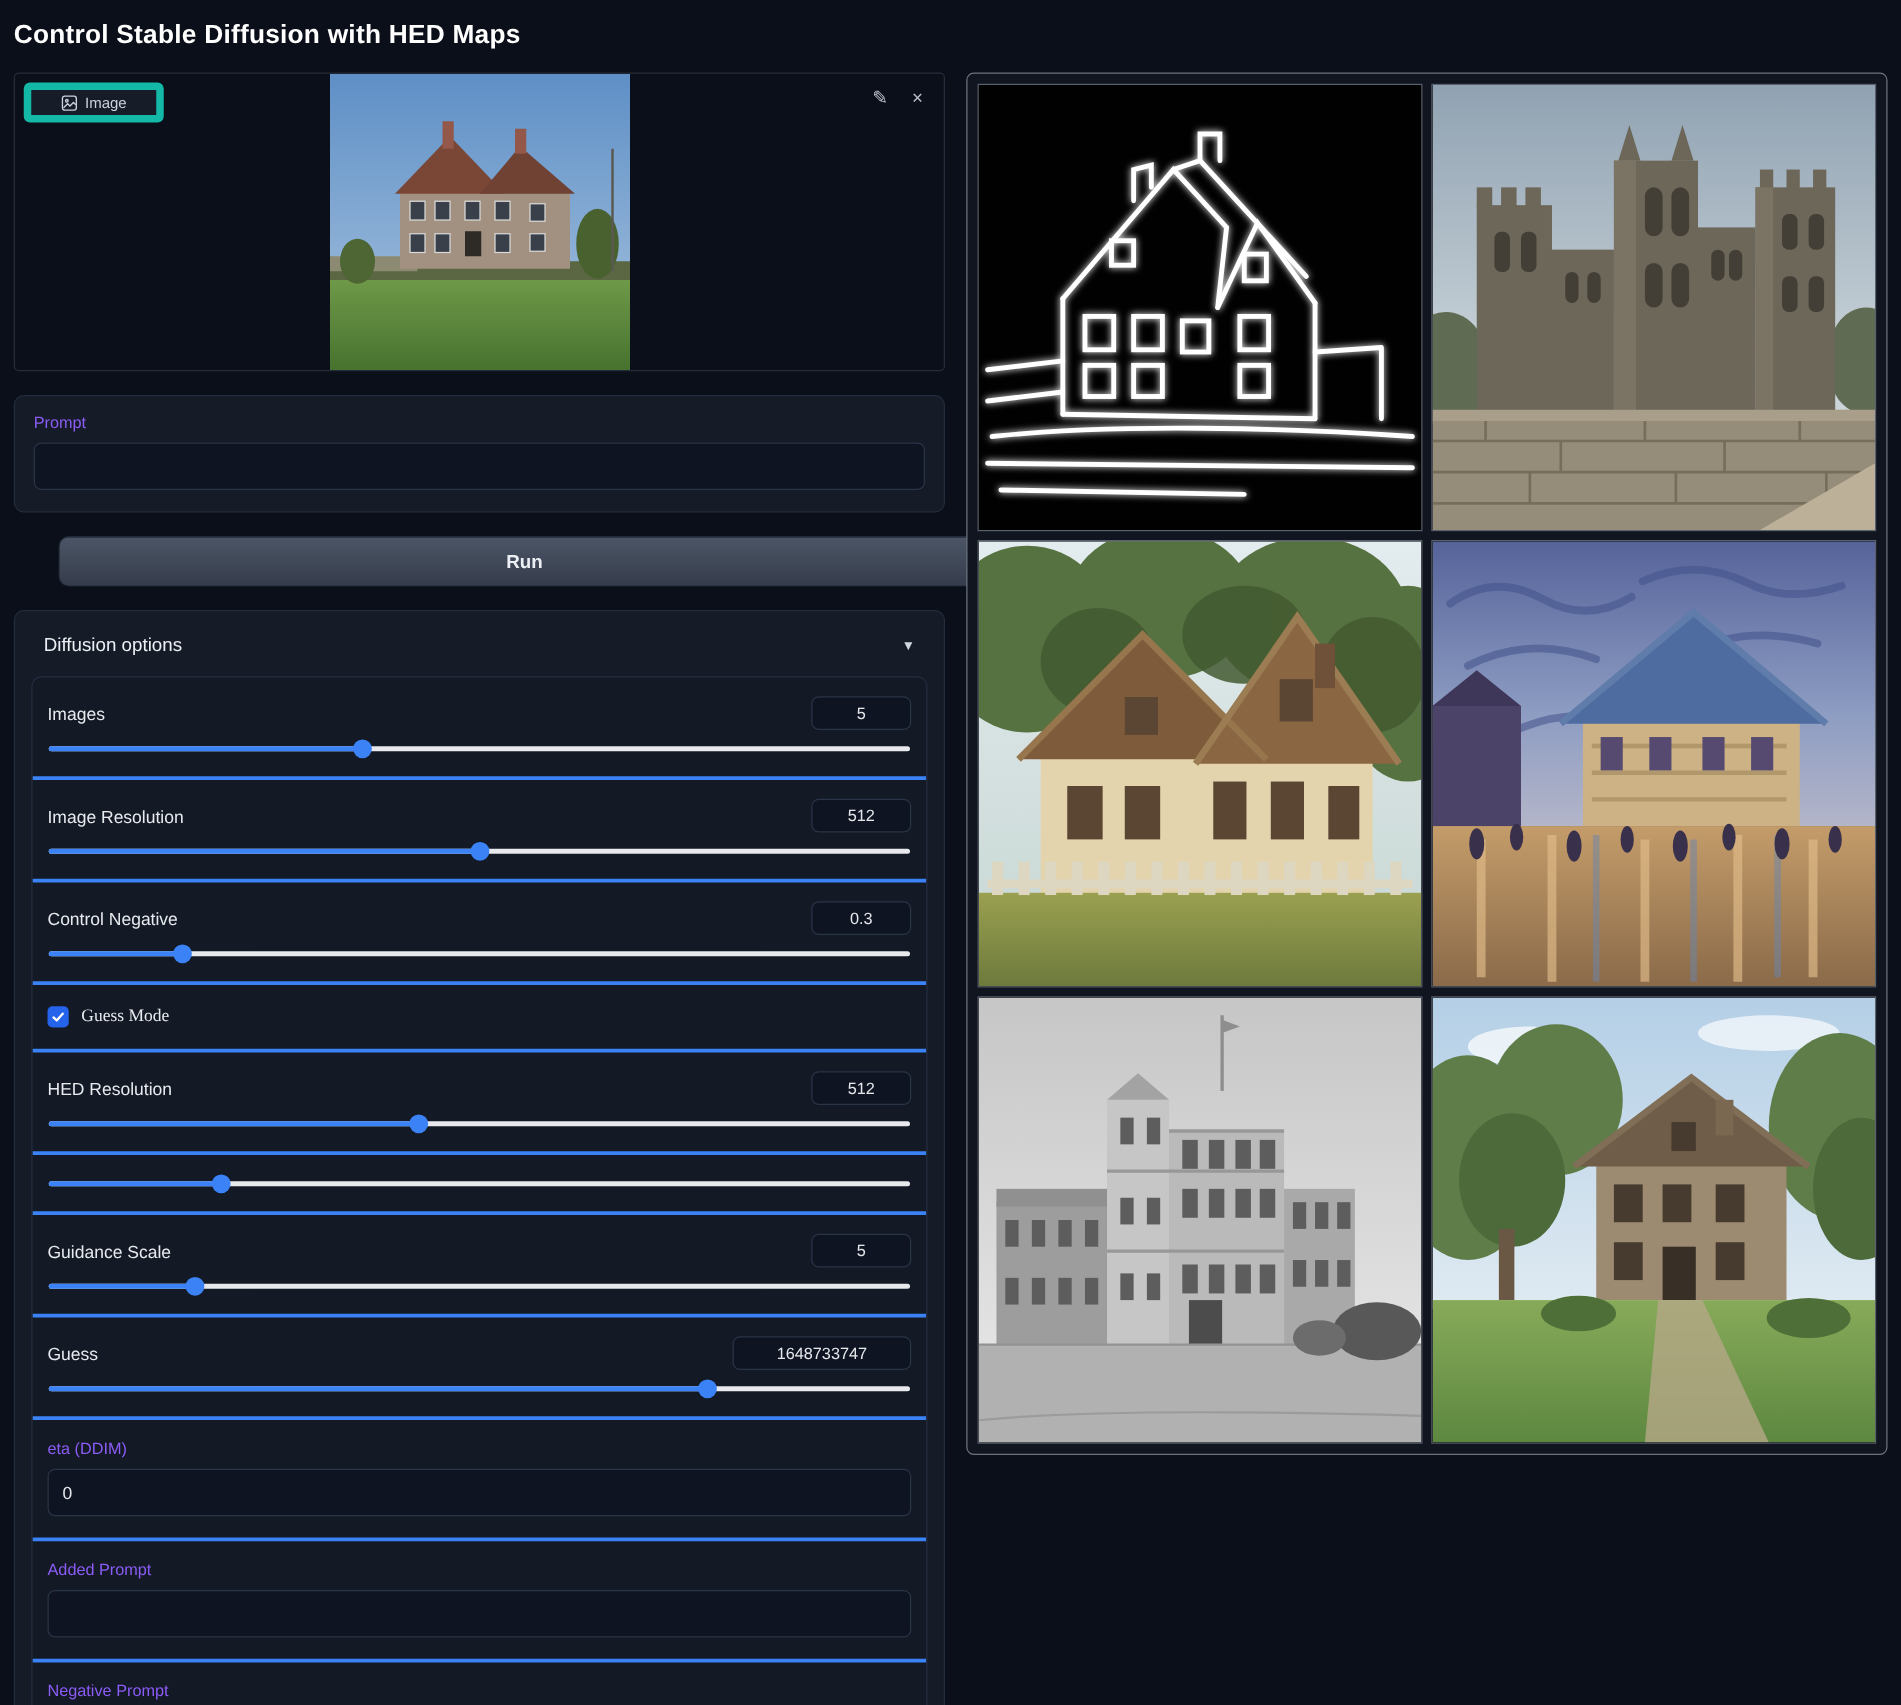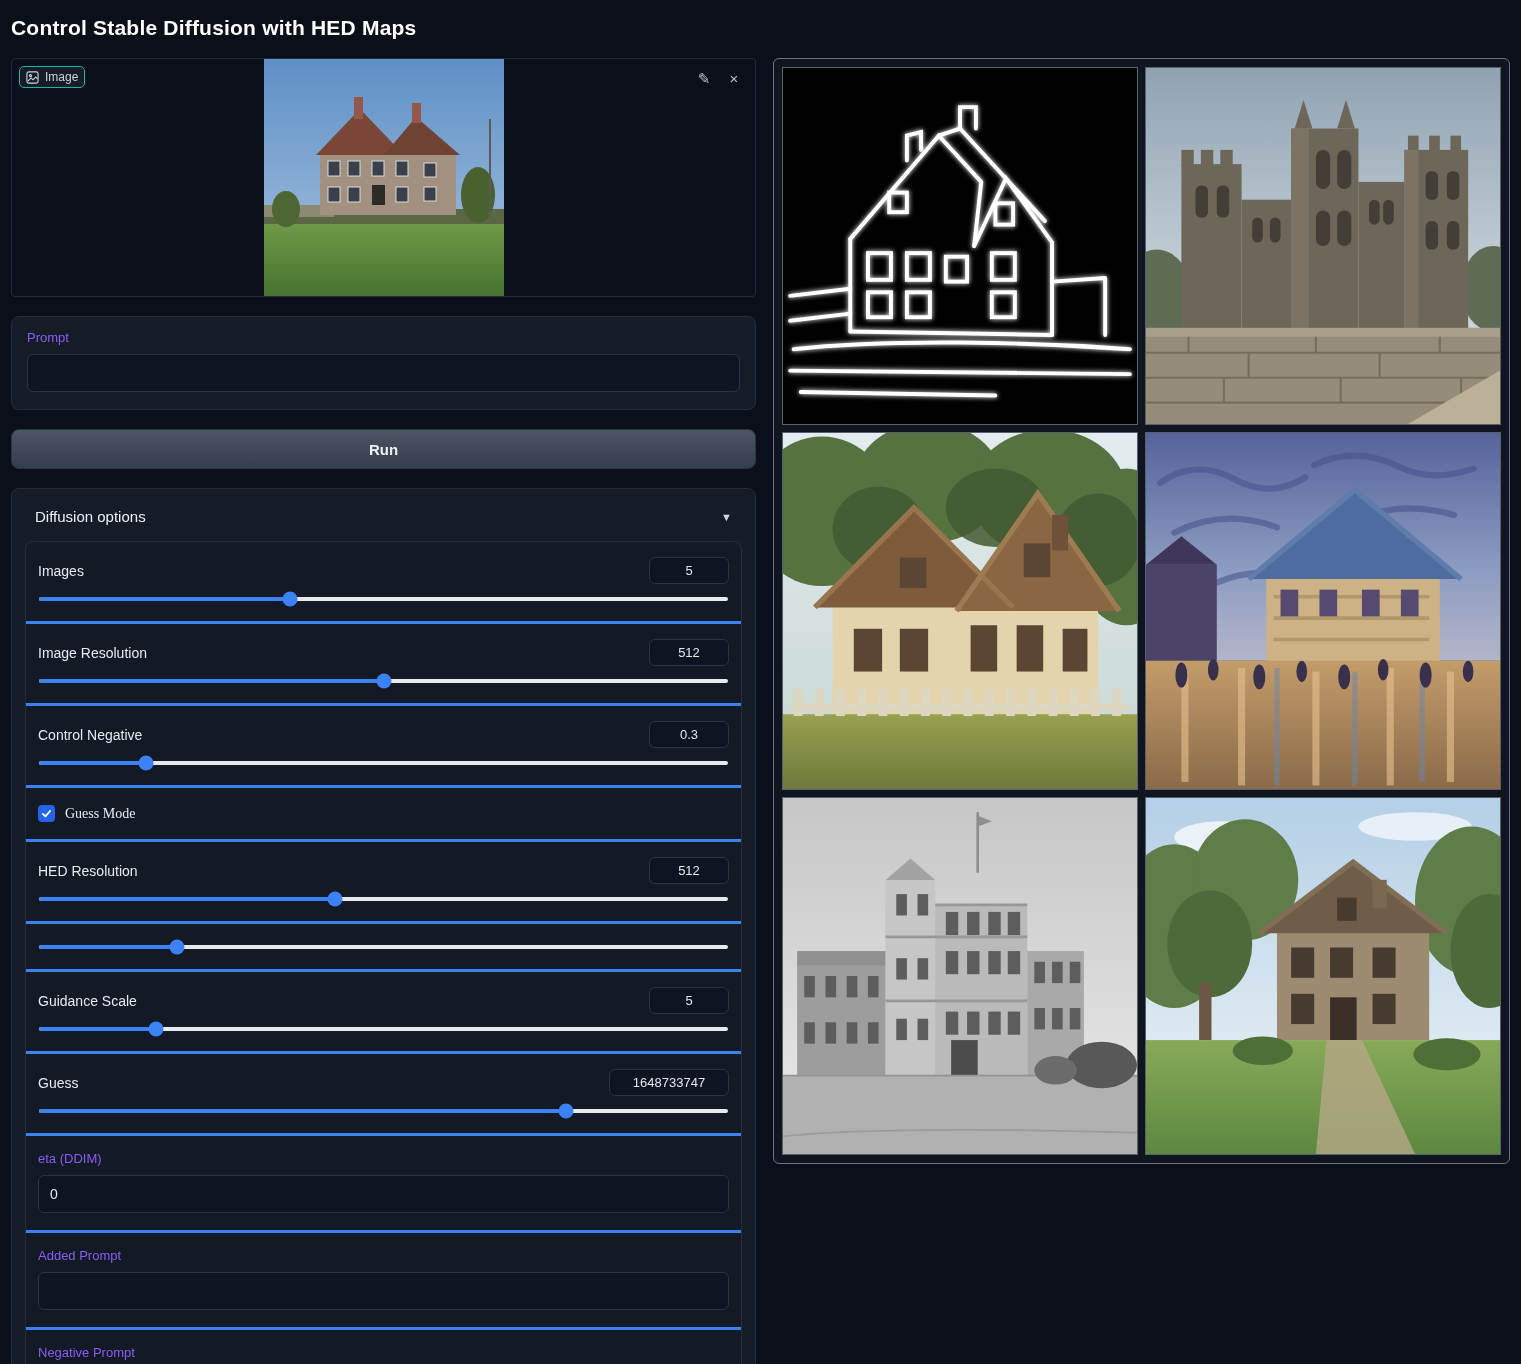--- a/index.html
+++ b/index.html
@@ -4,46 +4,46 @@
 <style>
   html,body{margin:0;padding:0;background:#0b0f19;font-family:"Liberation Sans","DejaVu Sans",sans-serif;color:#e5e7eb;}
   body{width:1521px;height:1364px;overflow:hidden;position:relative;}
   .page{padding:8px 11px;}
   h1{font-size:21px;font-weight:700;color:#ffffff;margin:8px 0 18px 0;letter-spacing:.2px;}
   .main{display:flex;gap:17px;align-items:flex-start;}
   .left-col{width:745px;display:flex;flex-direction:column;gap:19px;flex:none;}
 
   
   .image-panel{position:relative;height:237px;background:#0b0f19;border:1px solid #242c3b;border-radius:4px;overflow:hidden;}
-  .image-badge{position:absolute;top:7px;left:7px;display:flex;align-items:center;gap:6px;padding:3px 6px;background:#161c28;border:1px solid #14b8a6;border-radius:5px;font-size:12px;color:#cdd3dd;z-index:3;}
+  .image-badge{position:absolute;top:7px;left:7px;display:flex;align-items:center;gap:6px;padding:3px 24px;background:#161c28;border:6px solid #14b8a6;border-radius:5px;font-size:12px;color:#cdd3dd;z-index:3;}
   .image-badge svg{display:block;}
   .image-tools{position:absolute;top:8px;right:10px;display:flex;gap:8px;z-index:3;}
   .tool-btn{width:22px;height:22px;background:transparent;border:none;color:#b9c0ca;font-size:15px;line-height:1;display:flex;align-items:center;justify-content:center;cursor:pointer;padding:0;}
   .input-photo{position:absolute;top:0;left:50%;transform:translateX(-50%);width:240px;height:237px;}
 
   
   .panel{background:#151b27;border:1px solid #232c3c;border-radius:8px;}
   .prompt-panel{padding:13px 15px 17px 15px;}
   .field-label{display:block;font-size:13px;color:#8b5cf6;margin-bottom:9px;}
   .text-input{display:block;width:100%;box-sizing:border-box;height:38px;background:#0e1421;border:1px solid #2a3447;border-radius:6px;color:#e5e7eb;font-size:14px;padding:0 11px;font-family:inherit;outline:none;}
 
   
-  .run-btn{width:100%;height:40px;border-radius:8px;border:1px solid #2c3444;background:linear-gradient(180deg,#4c5565,#353d4c);color:#eceff3;font-weight:700;font-size:15px;cursor:pointer;font-family:inherit;}
+  .run-btn{width:100%;height:40px;border-radius:8px;border:1px solid #2c3444;background:linear-gradient(180deg,#4c5565,#353d4c);color:#eceff3;font-weight:700;font-size:15px;cursor:pointer;font-family:inherit;margin-left:36px;}
 
   
   .advanced-panel{padding:10px 13px 14px 13px;}
   .acc-header{display:flex;justify-content:space-between;align-items:center;padding:9px 10px 16px 10px;font-size:15px;color:#eceff3;cursor:pointer;}
   .acc-arrow{font-size:11px;color:#cfd5de;}
   .form{border:1px solid #242e40;border-radius:8px;background:#131925;overflow:hidden;}
   .block{padding:15px 12px 17px 12px;border-bottom:3px solid #3b82f6;}
   .block:last-child{border-bottom:none;}
   .slider-row{display:flex;justify-content:space-between;align-items:center;margin-bottom:13px;}
   .slider-label{font-size:14px;color:#e7eaee;}
   .num-input{width:80px;height:27px;background:#0e1421;border:1px solid #2a3447;border-radius:6px;color:#e5e7eb;font-size:13px;text-align:center;font-family:inherit;outline:none;box-sizing:border-box;}
-  .num-input.wide{width:120px;}
+  .num-input.wide{width:143px;}
   .track{position:relative;height:4px;border-radius:3px;background:#e7e9ed;margin:6px 1px 3px 1px;cursor:pointer;}
   .fill{position:absolute;left:0;top:0;bottom:0;background:#3b82f6;border-radius:3px;}
   .handle{position:absolute;top:50%;width:15px;height:15px;border-radius:50%;background:#3b82f6;transform:translate(-50%,-50%);cursor:grab;}
   .checkbox-block{display:flex;align-items:center;gap:10px;padding:17px 12px;cursor:pointer;}
   .checkbox{width:17px;height:17px;border-radius:4px;background:#2563eb;display:flex;align-items:center;justify-content:center;flex:none;}
   .checkbox-label{font-size:14px;color:#e7eaee;font-family:Liberation Serif, serif;}
   .field-block .text-input{margin-top:2px;}
 
   
   .gallery{flex:1;height:1106px;box-sizing:border-box;background:#10151f;border:1px solid #6b7380;border-radius:6px;padding:8px;display:grid;grid-template-columns:1fr 1fr;grid-template-rows:1fr 1fr 1fr;gap:7px;}

